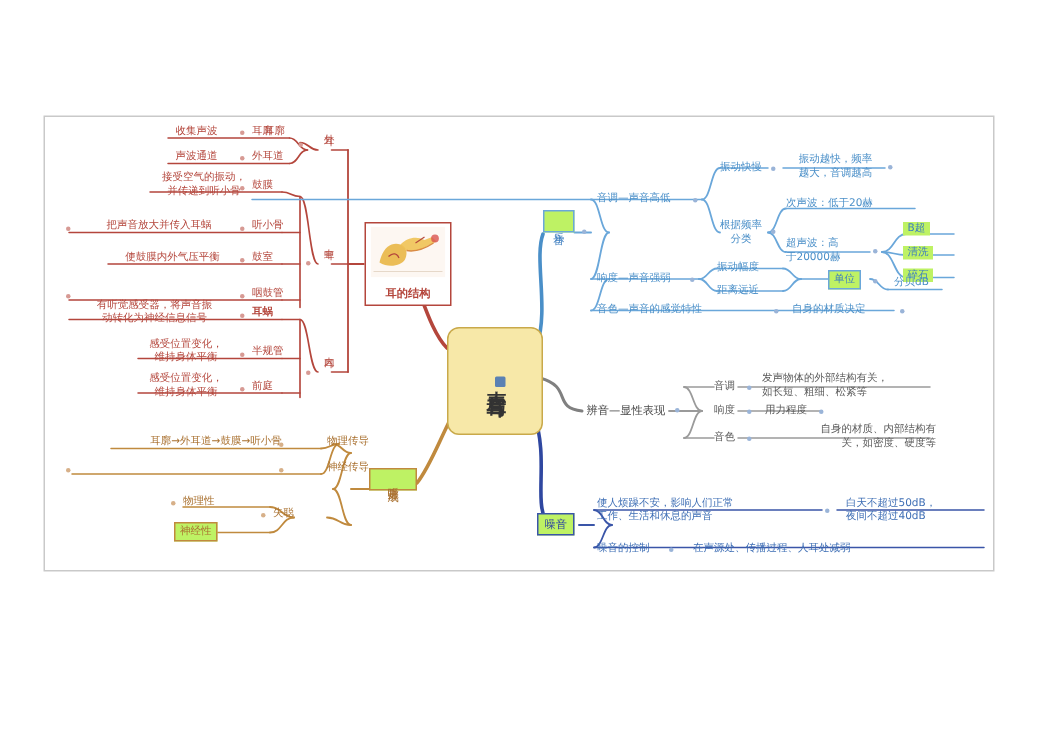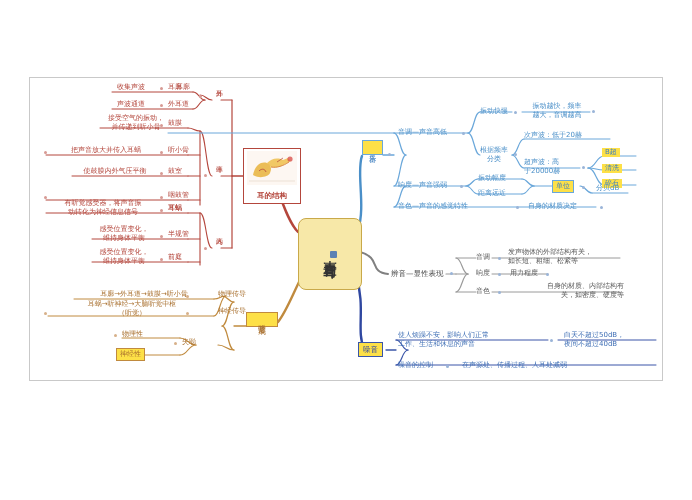--- a/index.html
+++ b/index.html
@@ -9,21 +9,21 @@
   svg#links{position:absolute;left:0;top:0;width:692px;height:500px;pointer-events:none;}
   .nd{position:absolute;box-sizing:border-box;white-space:nowrap;}
   
   .txt{font-size:7px;line-height:9px;color:#4a4a4a;text-align:center;}
   .txt.red{color:#b4463c;}
   .txt.blue{color:#3f6fb5;}
   .txt.lblue{color:#4a8fc8;}
   .txt.orange{color:#a9702f;}
   .txt.gray{color:#5a5a5a;}
   
-  .box{border:1px solid #b4463c;background:#fde047;color:#b4463c;font-size:7.5px;line-height:9px;text-align:center;padding:2px 3px;}
+  .box{border:1px solid #b4463c;background:#bef264;color:#b4463c;font-size:7.5px;line-height:9px;text-align:center;padding:2px 3px;}
   .box.lblue{border-color:#6aa7da;color:#3f7fc0;}
   .box.dblue{border-color:#3a55a8;color:#2f47a0;}
   .box.orange{border-color:#c08a3e;color:#a9702f;}
   .box.gray{border:none;background:transparent;color:#4a4a4a;}
   .vert{writing-mode:vertical-rl;text-orientation:upright;letter-spacing:1px;}
   
   #center{position:absolute;left:298px;top:218px;width:62px;height:70px;background:#f7e8a8;border:1.5px solid #c9a94a;border-radius:8px;}
   #center .ct{position:absolute;left:0;right:0;top:6px;bottom:6px;display:flex;align-items:center;justify-content:center;}
   #center .ct span{writing-mode:vertical-rl;text-orientation:upright;font-size:13px;line-height:15px;letter-spacing:2px;color:#333;font-weight:bold;}
   #center .chip{position:absolute;left:31px;top:32px;width:7px;height:7px;background:#3f6fb5;border-radius:1px;opacity:.85;}
@@ -230,22 +230,20 @@
 
   <div class="nd box orange" style="left:246px;top:312px;width:32px;">
     <div class="vert" style="display:inline-block;font-size:7.5px;">听觉形成</div>
   </div>
 
   <div class="nd txt orange" style="left:72px;top:290px;width:144px;text-align:center;">耳廓→外耳道→鼓膜→听小骨</div>
   <div class="dot o" style="left:186px;top:295px;"></div>
   <div class="nd txt orange" style="left:218px;top:290px;">物理传导</div>
 
   <div class="dot o" style="left:44px;top:312px;"></div>
-  <div class="nd txt orange" style="left:52px;top:300px;width:160px;text-align:center;white-space:pre-line;">耳蜗→听神经→大脑听觉中枢
-（听觉）</div>
   <div class="dot o" style="left:186px;top:312px;"></div>
   <div class="nd txt orange" style="left:218px;top:307px;">神经传导</div>
 
   <div class="dot o" style="left:114px;top:334px;"></div>
   <div class="nd txt orange" style="left:122px;top:330px;">物理性</div>
   <div class="nd box orange" style="left:116px;top:348px;padding:1px 3px;font-size:7px;">神经性</div>
   <div class="dot o" style="left:174px;top:342px;"></div>
   <div class="nd txt orange" style="left:182px;top:338px;">失聪</div>
 
   <div class="nd box lblue" style="left:362px;top:140px;width:21px;">

